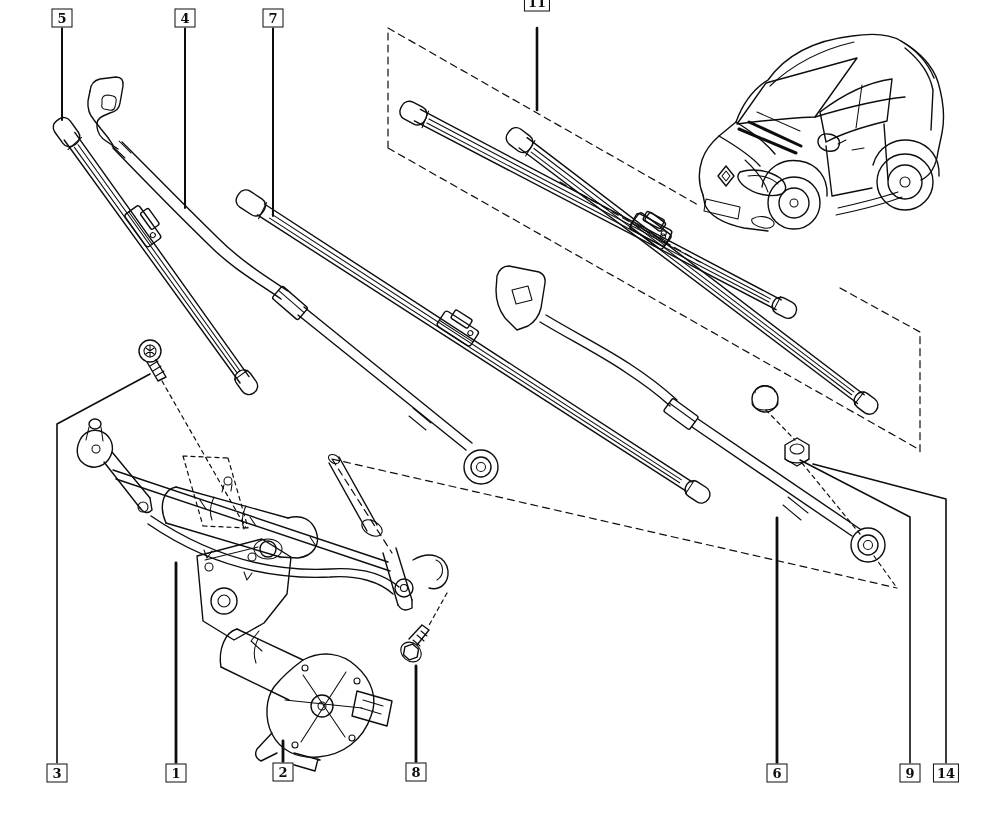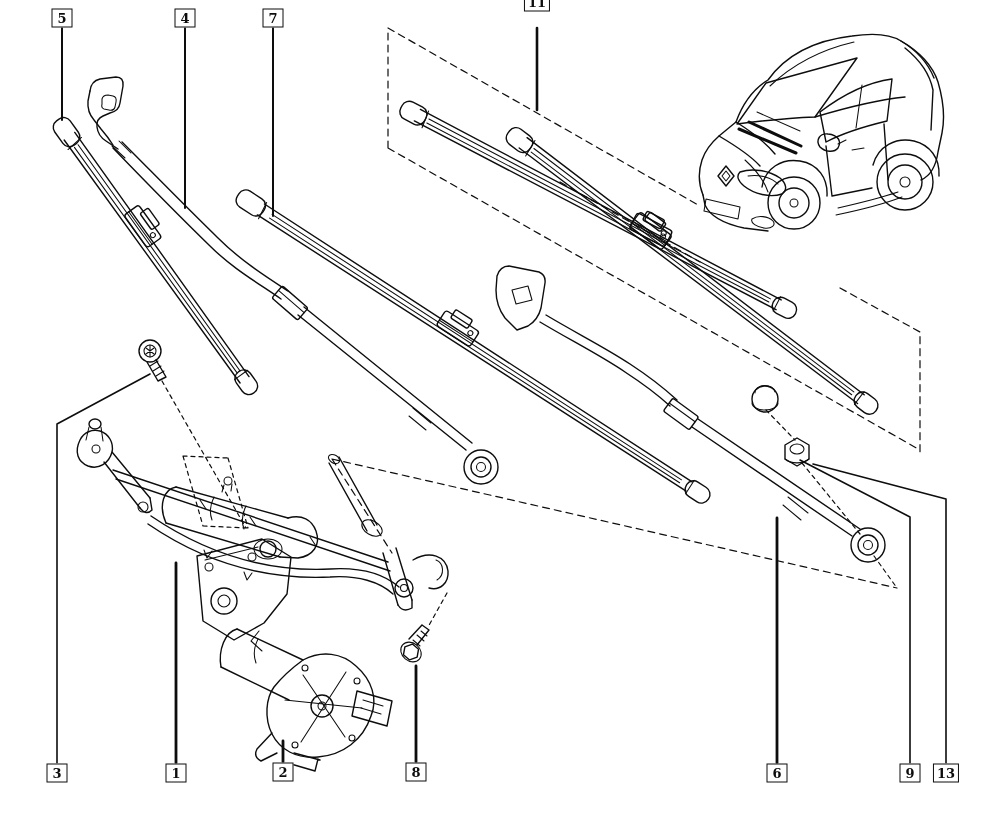--- a/index.html
+++ b/index.html
@@ -283,15 +283,15 @@
       <div class="callout" style="left: 62px; top: 18px;">5</div>
       <div class="callout" style="left: 185px; top: 18px;">4</div>
       <div class="callout" style="left: 273px; top: 18px;">7</div>
       <div class="callout" style="left: 537px; top: 2px;">11</div>
       <div class="callout" style="left: 57px; top: 773px;">3</div>
       <div class="callout" style="left: 176px; top: 773px;">1</div>
       <div class="callout" style="left: 283px; top: 772px;">2</div>
       <div class="callout" style="left: 416px; top: 772px;">8</div>
       <div class="callout" style="left: 777px; top: 773px;">6</div>
       <div class="callout" style="left: 910px; top: 773px;">9</div>
-      <div class="callout" style="left: 946px; top: 773px;">13</div>
+      <div class="callout" style="left: 946px; top: 773px;">14</div>
     </div>
 </div>
 
 </body></html>

